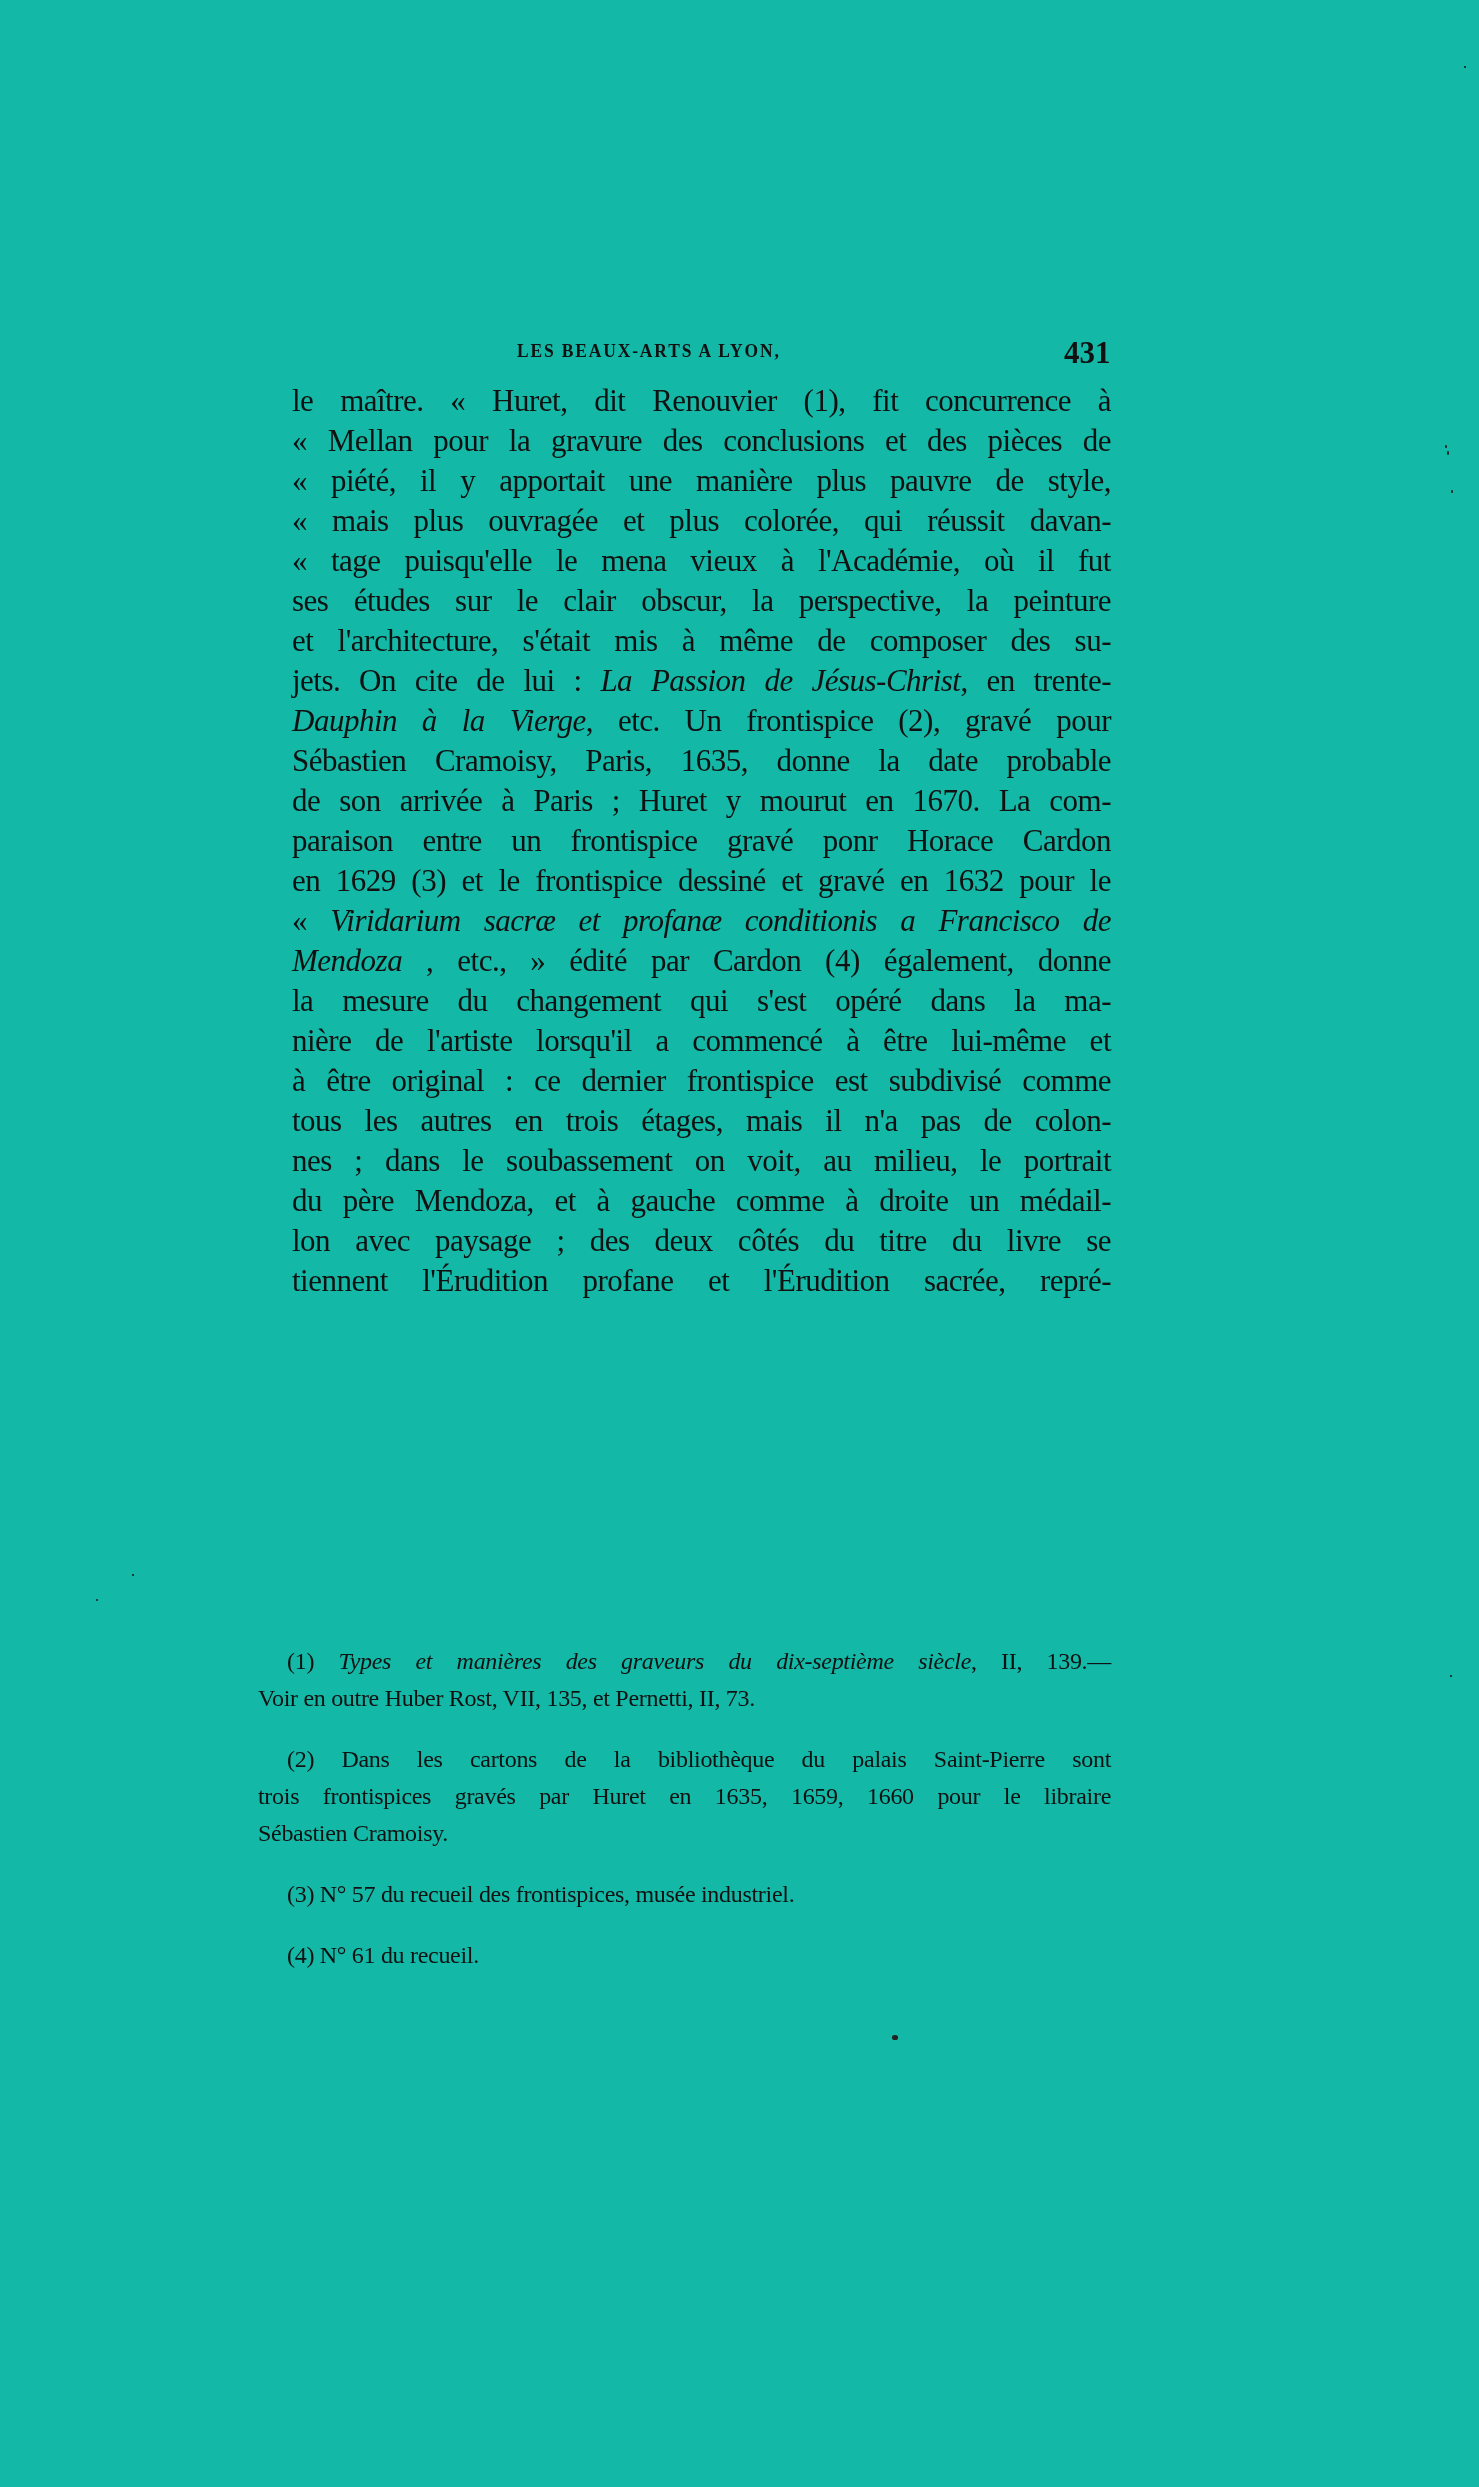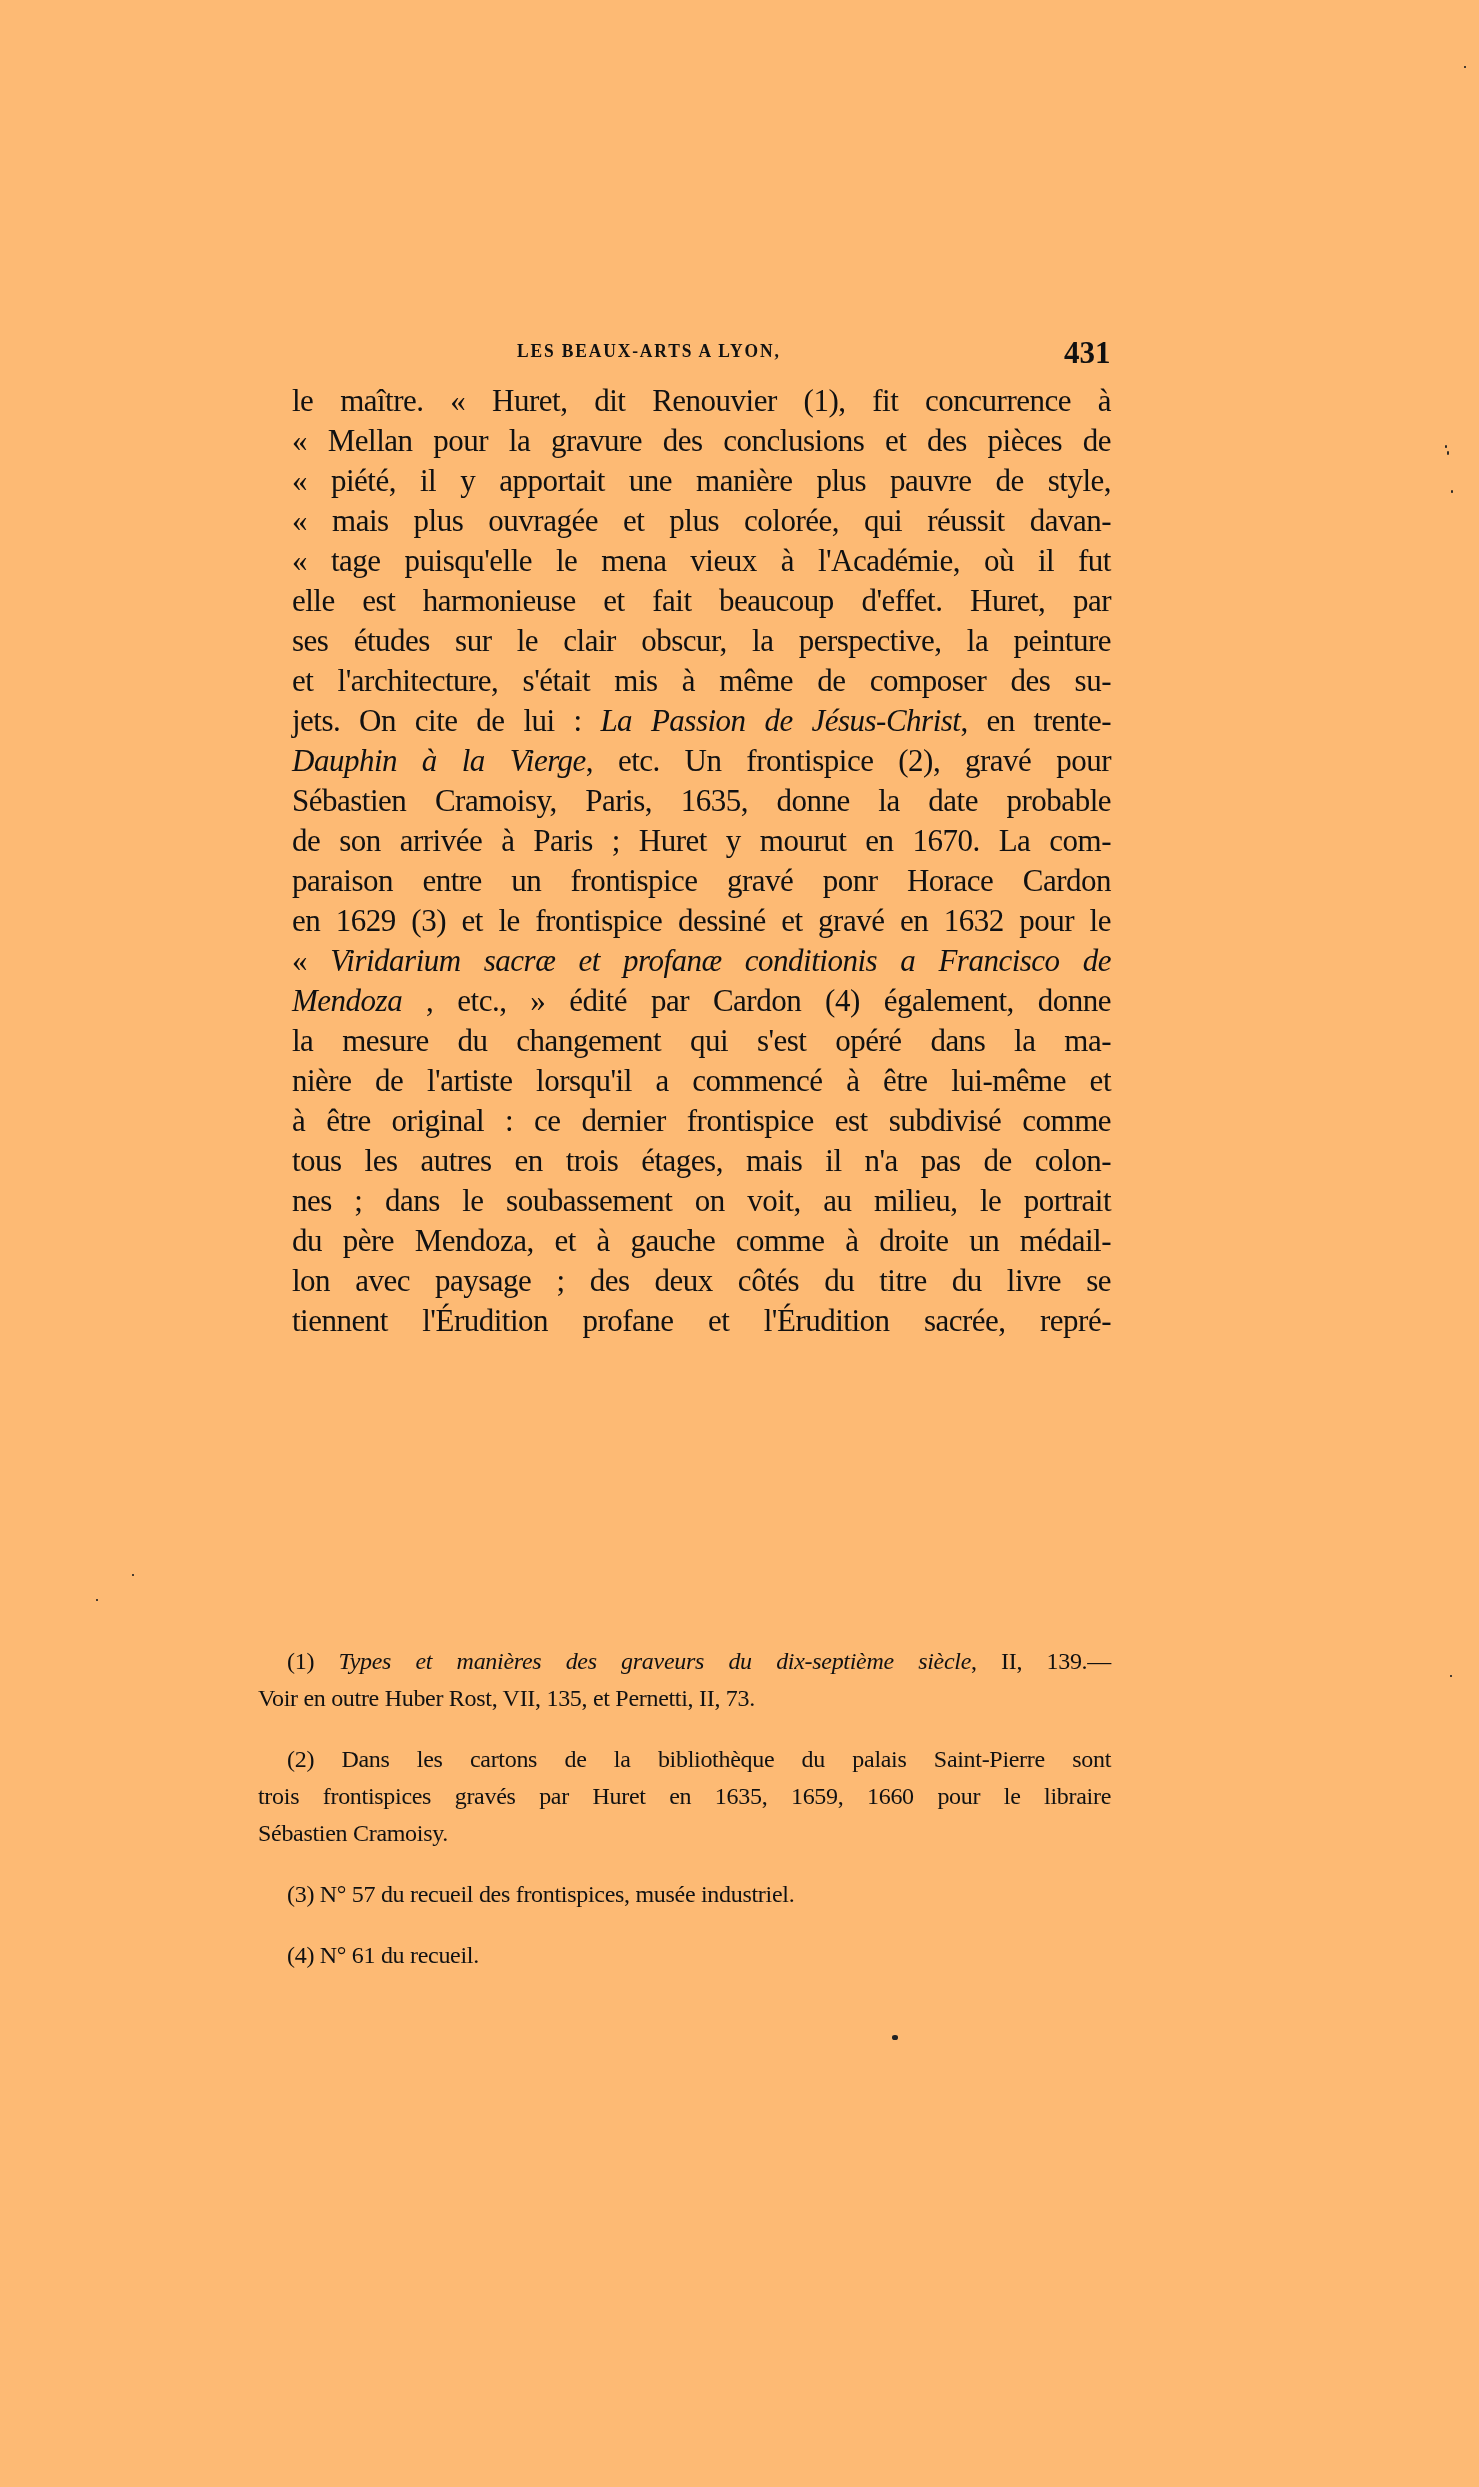--- a/index.html
+++ b/index.html
@@ -12,21 +12,21 @@
       height: 2487px;
       position: relative;
       overflow: hidden;
       color: #111111;
       font-family: "Liberation Serif", "DejaVu Serif", serif;
     }
     .page {
       position: absolute;
       left: 0; top: 0;
       width: 1480px; height: 2487px;
-      background: #fdba74;
+      background: #14b8a6;
     }
     
     .running-head {
       position: absolute;
       left: 266px;
       top: 335px;
       width: 846px;
       height: 34px;
     }
     .running-title {
@@ -112,21 +112,20 @@
     <span class="running-title">LES BEAUX-ARTS A LYON,</span>
     <span class="page-number">431</span>
   </div>
 
   <div class="body-text" id="body-text">
       <span class="line"><span>le maître. « Huret, dit Renouvier (1), fit concurrence à</span></span>
       <span class="line"><span>« Mellan pour la gravure des conclusions et des pièces de</span></span>
       <span class="line"><span>« piété, il y apportait une manière plus pauvre de style,</span></span>
       <span class="line"><span>« mais plus ouvragée et plus colorée, qui réussit davan-</span></span>
       <span class="line"><span>« tage puisqu'elle le mena vieux à l'Académie, où il fut</span></span>
-      <span class="line"><span>elle est harmonieuse et fait beaucoup d'effet. Huret, par</span></span>
       <span class="line"><span>ses études sur le clair obscur, la perspective, la peinture</span></span>
       <span class="line"><span>et l'architecture, s'était mis à même de composer des su-</span></span>
       <span class="line"><span>jets. On cite de lui : </span><span class="it">La Passion de Jésus-Christ</span><span>, en trente-</span></span>
       <span class="line"><span class="it">Dauphin à la Vierge</span><span>, etc. Un frontispice (2), gravé pour</span></span>
       <span class="line"><span>Sébastien Cramoisy, Paris, 1635, donne la date probable</span></span>
       <span class="line"><span>de son arrivée à Paris ; Huret y mourut en 1670. La com-</span></span>
       <span class="line"><span>paraison entre un frontispice gravé ponr Horace Cardon</span></span>
       <span class="line"><span>en 1629 (3) et le frontispice dessiné et gravé en 1632 pour le</span></span>
       <span class="line"><span>« </span><span class="it">Viridarium sacræ et profanæ conditionis a Francisco de</span></span>
       <span class="line"><span class="it">Mendoza</span><span> , etc., » édité par Cardon (4) également, donne</span></span>

